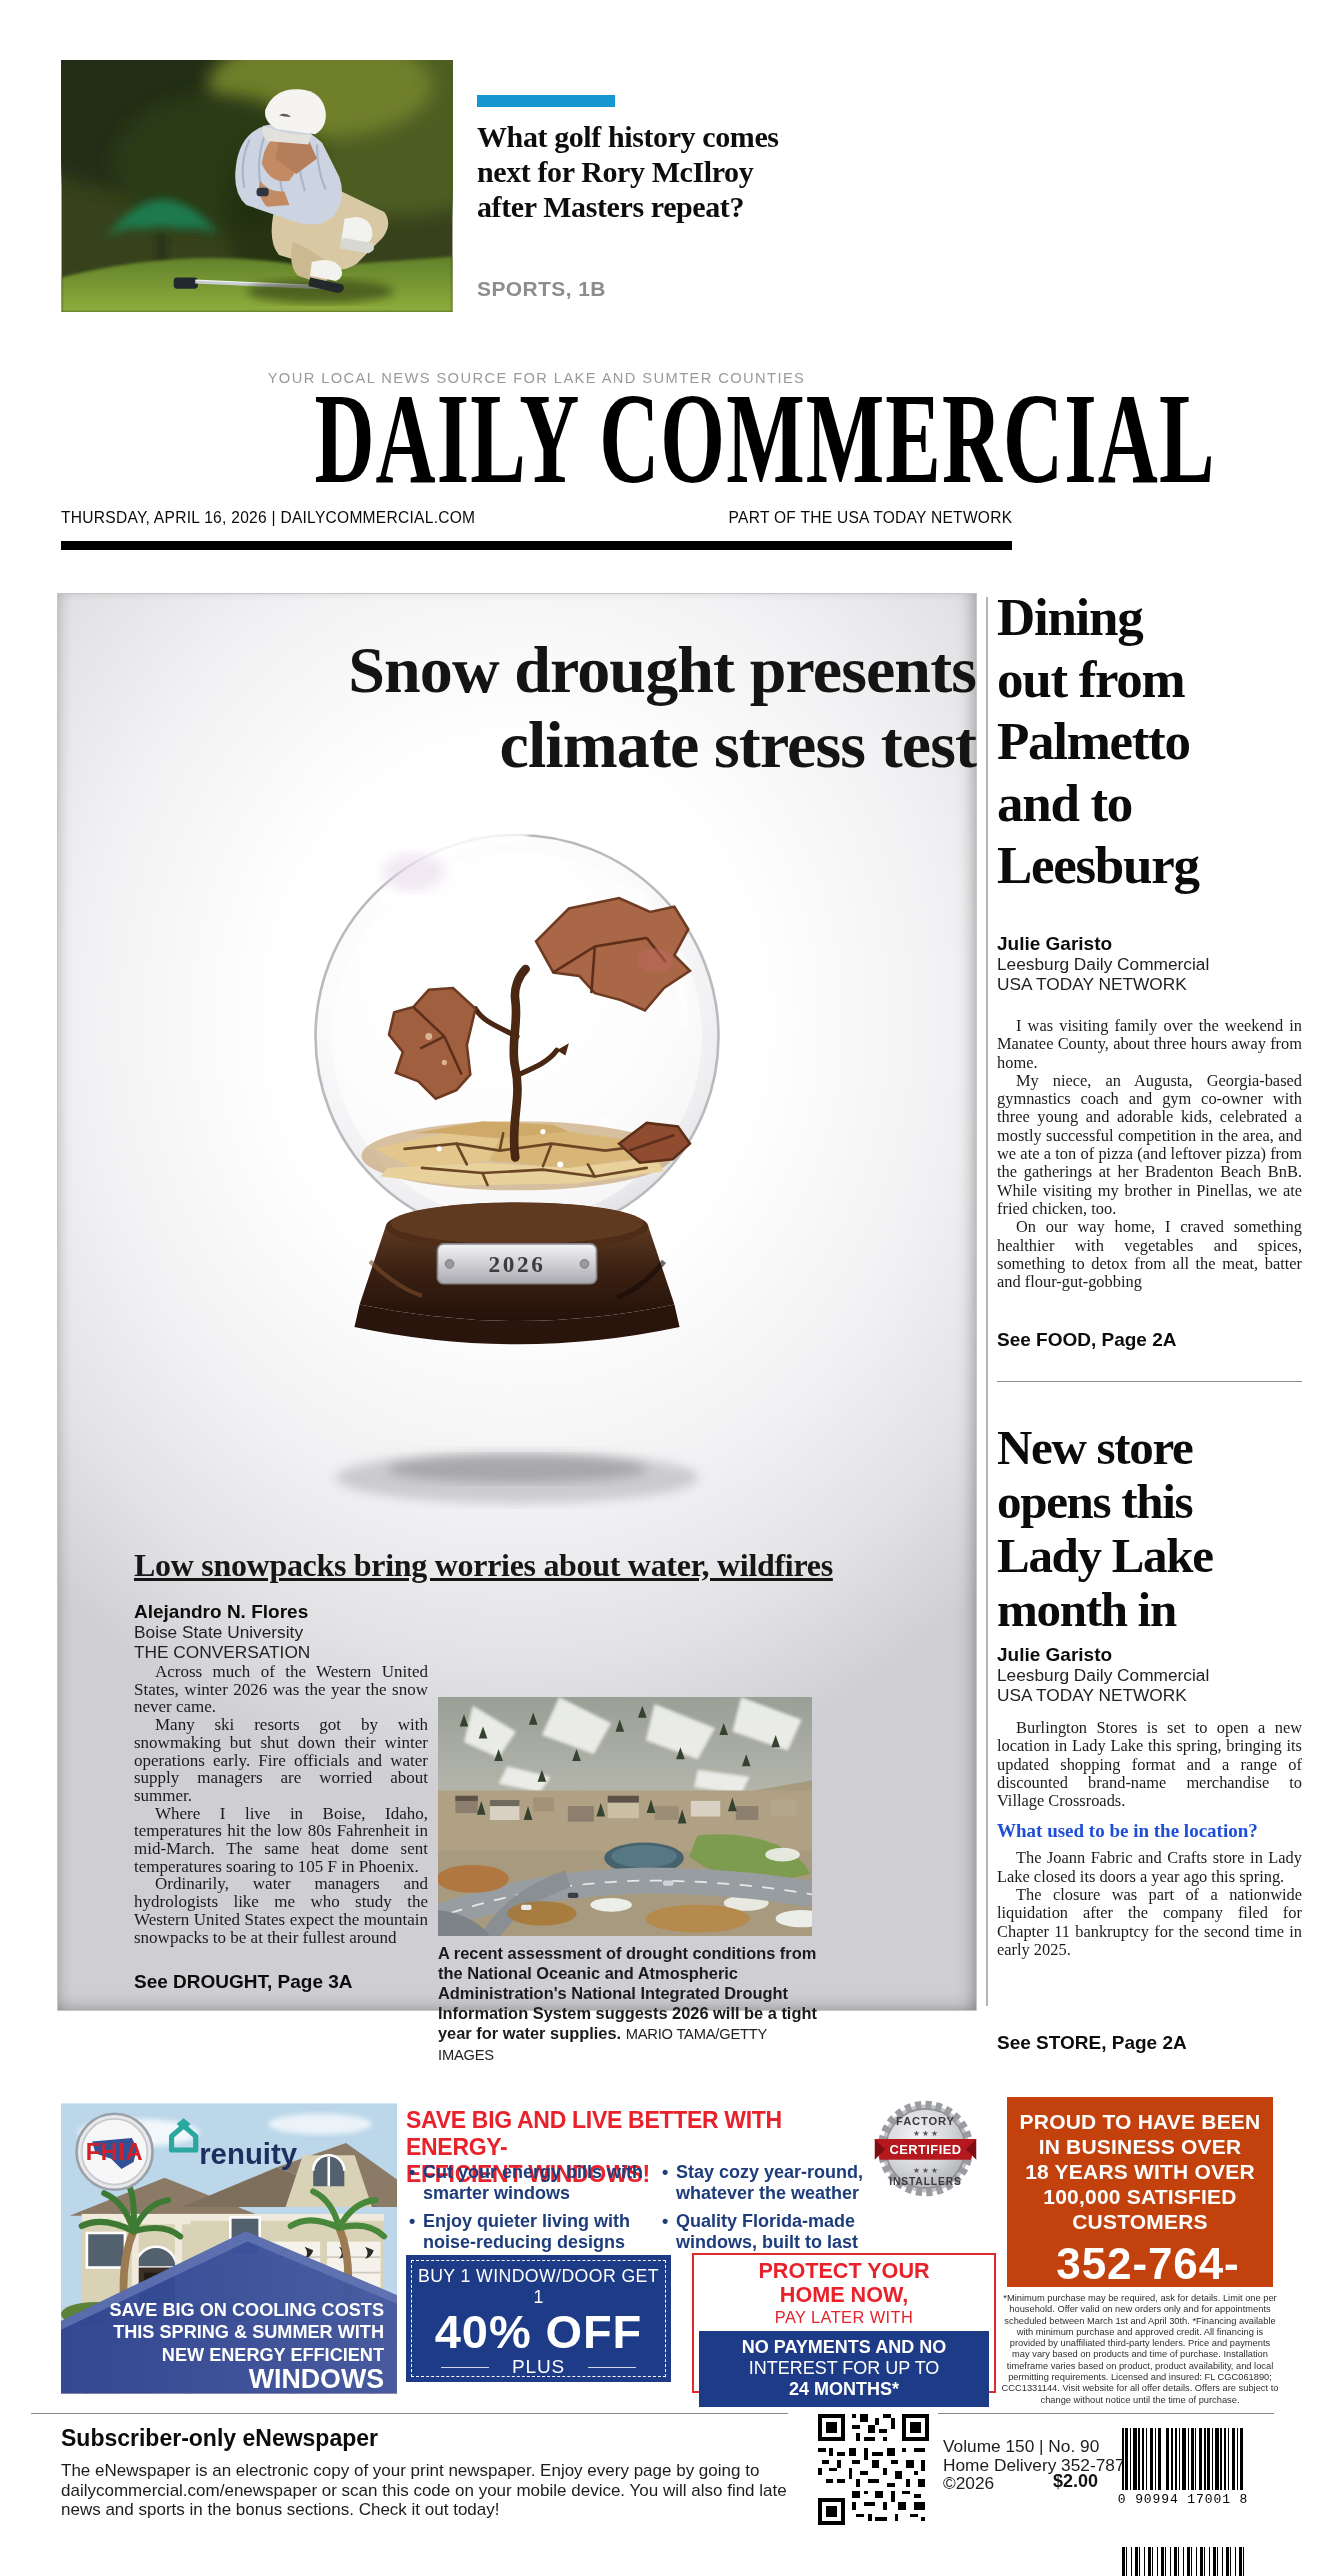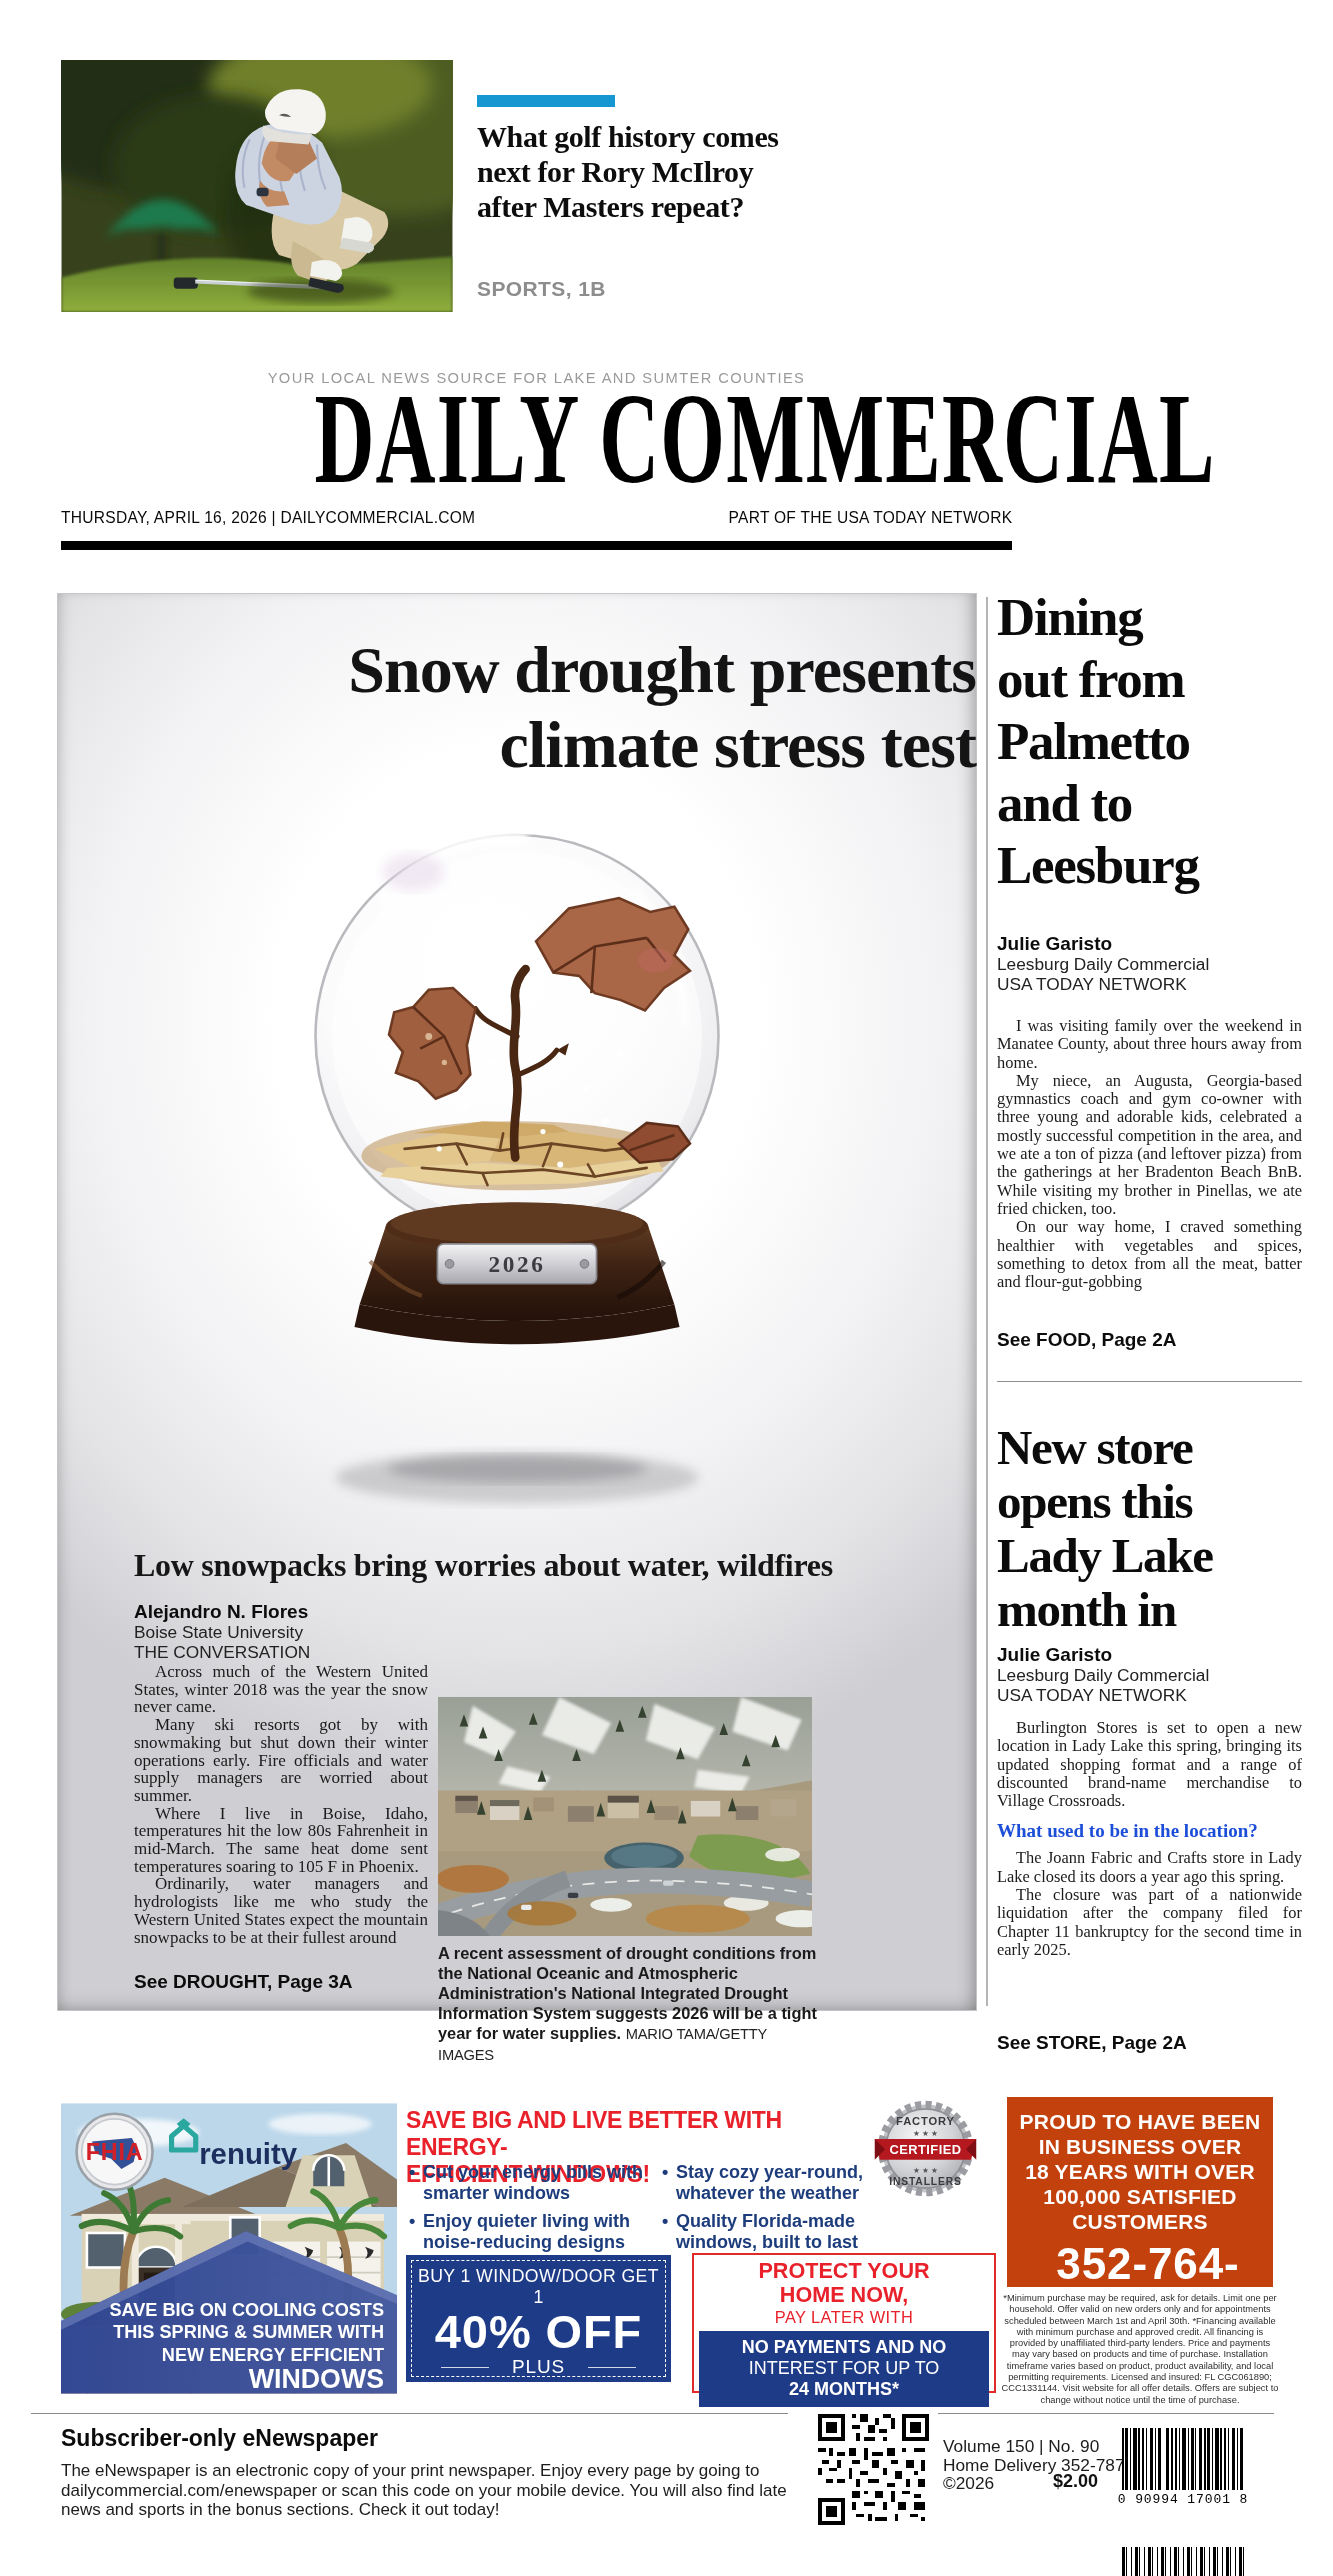--- a/index.html
+++ b/index.html
@@ -29,21 +29,21 @@
 
   
   .lead-box{left:57px;top:593px;width:918px;height:1416px;border:0.9px solid #c6c6c8;
             background:radial-gradient(ellipse 75% 55% at 50% 30%, #ffffff 35%, #f2f2f4 62%, #e3e3e6 82%, #cfcfd3 100%);
             box-shadow:inset -12px 0 15.6px -8.6px rgba(0,0,0,.28), inset 10.4px 0 14px -8.6px rgba(0,0,0,.18), inset 0 -14px 17.3px -10.4px rgba(0,0,0,.18);}
   .lead-head{position:absolute;left:0;top:38px;width:100%;text-align:right;
              font-family:"Liberation Serif",serif;font-weight:bold;font-size:66px;line-height:75px;
              color:#141414;letter-spacing:-0.9px;}
   .globe-wrap{position:absolute;left:50%;top:183px;transform:translateX(-50%);width:467px;height:761px;}
   .lead-subhead{position:absolute;left:76px;top:953px;width:778px;font-family:"Liberation Serif",serif;
-                font-weight:bold;font-size:32px;color:#161616;letter-spacing:-0.3px;}
+                font-weight:bold;font-size:32px;color:#161616;letter-spacing:-0.3px;text-decoration:underline;}
   .lead-byline{position:absolute;left:76px;top:1008px;line-height:20px;}
   .bl-name{font-weight:bold;font-size:19px;color:#0c0c0c;}
   .bl-org{font-size:17.3px;color:#222;}
   .lead-body{position:absolute;left:76px;top:1069px;width:294px;
              font-family:"Liberation Serif",serif;font-size:17px;line-height:17.7px;
              text-align:justify;color:#1b1b1b;}
   .lead-body p{margin:0;text-indent:21px;}
   .lead-jump{position:absolute;left:76px;top:1377px;font-weight:bold;font-size:19px;color:#0c0c0c;}
   .lead-photo{position:absolute;left:380px;top:1103px;width:374px;height:239px;overflow:hidden;}
   .lead-caption{position:absolute;left:380px;top:1349px;width:379px;font-weight:bold;
@@ -312,21 +312,21 @@
 
     <div class="lead-subhead">Low snowpacks bring worries about water, wildfires</div>
 
     <div class="lead-byline">
       <div class="bl-name">Alejandro N. Flores</div>
       <div class="bl-org">Boise State University</div>
       <div class="bl-org">THE CONVERSATION</div>
     </div>
 
     <div class="lead-body">
-      <p>Across much of the Western United States, winter 2018 was the year the snow never came.</p>
+      <p>Across much of the Western United States, winter 2026 was the year the snow never came.</p>
       <p>Many ski resorts got by with snowmaking but shut down their winter operations early. Fire officials and water supply managers are worried about summer.</p>
       <p>Where I live in Boise, Idaho, temperatures hit the low 80s Fahrenheit in mid-March. The same heat dome sent temperatures soaring to 105 F in Phoenix.</p>
       <p>Ordinarily, water managers and hydrologists like me who study the Western United States expect the mountain snowpacks to be at their fullest around</p>
     </div>
 
     <div class="lead-jump">See DROUGHT, Page 3A</div>
 
     <div class="lead-photo">
       <svg width="374" height="239" viewBox="0 0 432 276">
         <defs>

